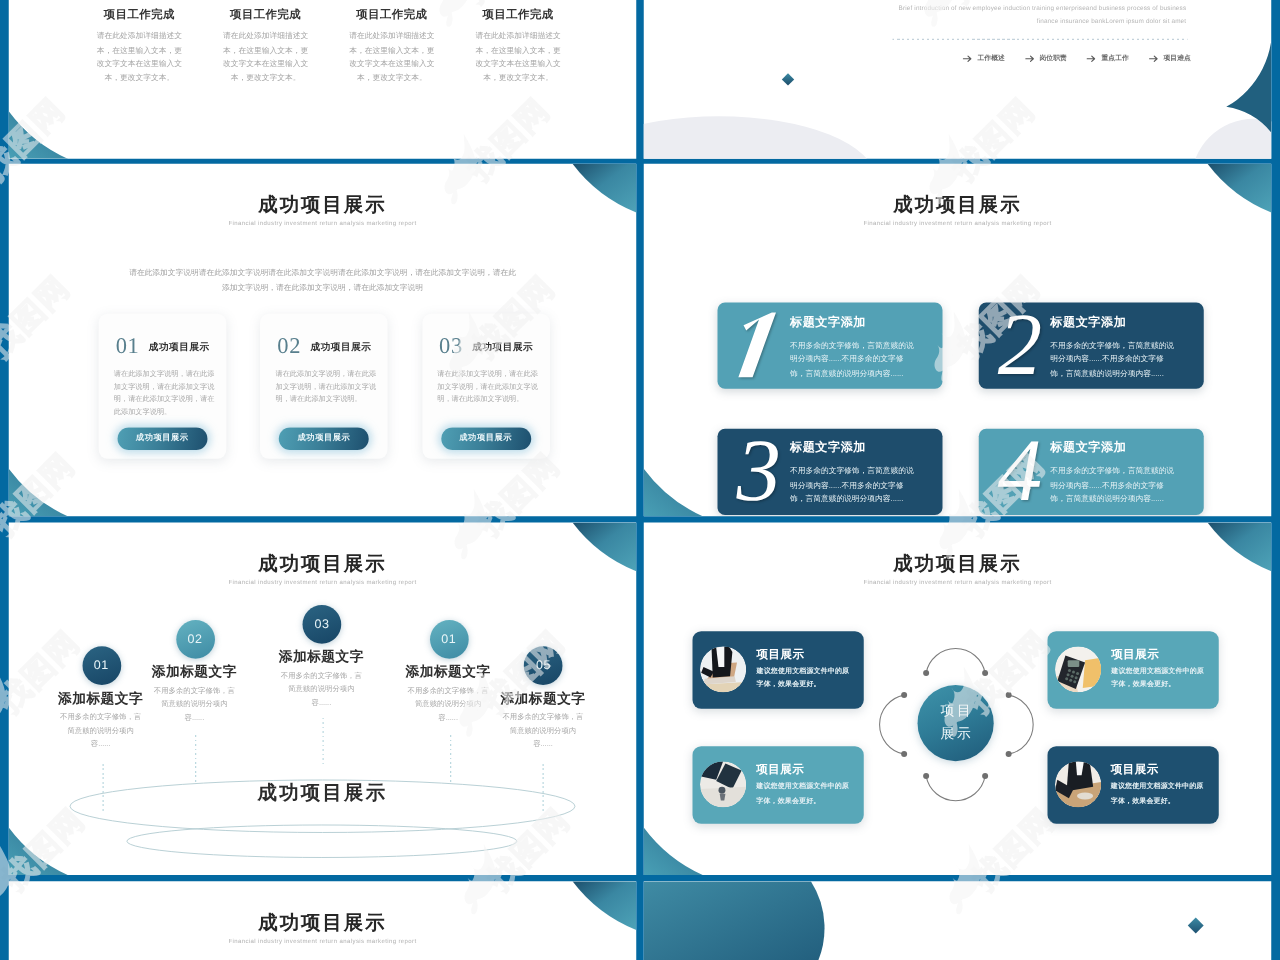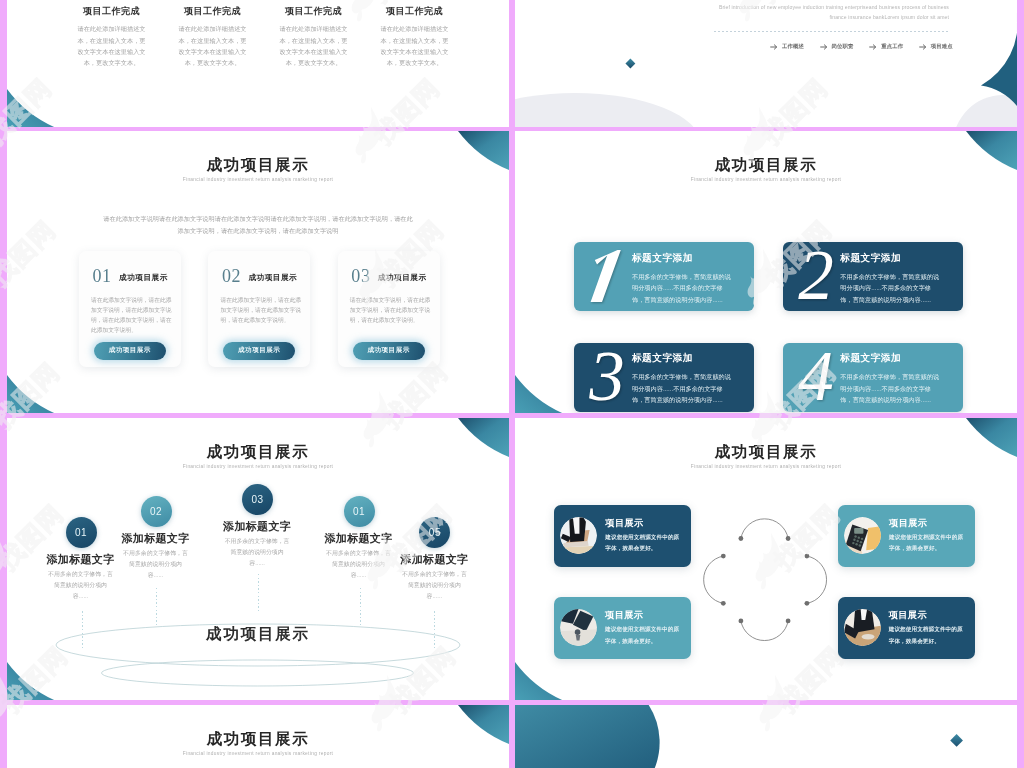--- a/index.html
+++ b/index.html
@@ -1,18 +1,18 @@
 <!DOCTYPE html>
 <html><head>
 <meta charset="utf-8">
 <style>
   html,body{margin:0;padding:0;}
   body{width:1024px;height:768px;background:#e3e3e3;overflow:hidden;
        font-family:"Liberation Sans",sans-serif;}
-  .board{position:relative;width:1024px;height:768px;overflow:hidden;background:#f0abfc;}
+  .board{position:relative;width:1024px;height:768px;overflow:hidden;background:#0369a1;}
   .slide{position:absolute;width:502px;height:282.4px;background:#fff;overflow:hidden;}
 
   
   .wm{position:absolute;left:0;top:0;width:1024px;height:768px;pointer-events:none;z-index:9;}
 
   
   .corner-svg{position:absolute;left:0;top:0;width:502px;height:282.4px;}
 
   
   .s-title{position:absolute;left:0;width:502px;text-align:center;font-size:15.5px;font-weight:700;
@@ -330,20 +330,24 @@
           <circle cx="273.1" cy="120.5" r="2.4"></circle>
         <circle cx="208.3" cy="138.1" r="2.4"></circle>
           <circle cx="208.3" cy="185.3" r="2.4"></circle>
         <circle cx="291.9" cy="138.1" r="2.4"></circle>
           <circle cx="291.9" cy="185.3" r="2.4"></circle>
         <circle cx="225.9" cy="202.9" r="2.4"></circle>
           <circle cx="273.1" cy="202.9" r="2.4"></circle>
       </g>
     </svg>
 
+    <div class="hub">
+      <span>项目</span>
+      <span>展示</span>
+    </div>
 
     <div class="card6 dark" style="left:39.3px;top:86.8px">
       <div class="photo"><svg viewBox="0 0 40 40" width="37" height="37">
             <defs>
               <clipPath id="cp1">
                 <circle cx="20" cy="20" r="20"></circle>
               </clipPath>
             </defs>
             <g clip-path="url(#cp1)">
               <rect width="40" height="40" fill="#eef1f3"></rect>

